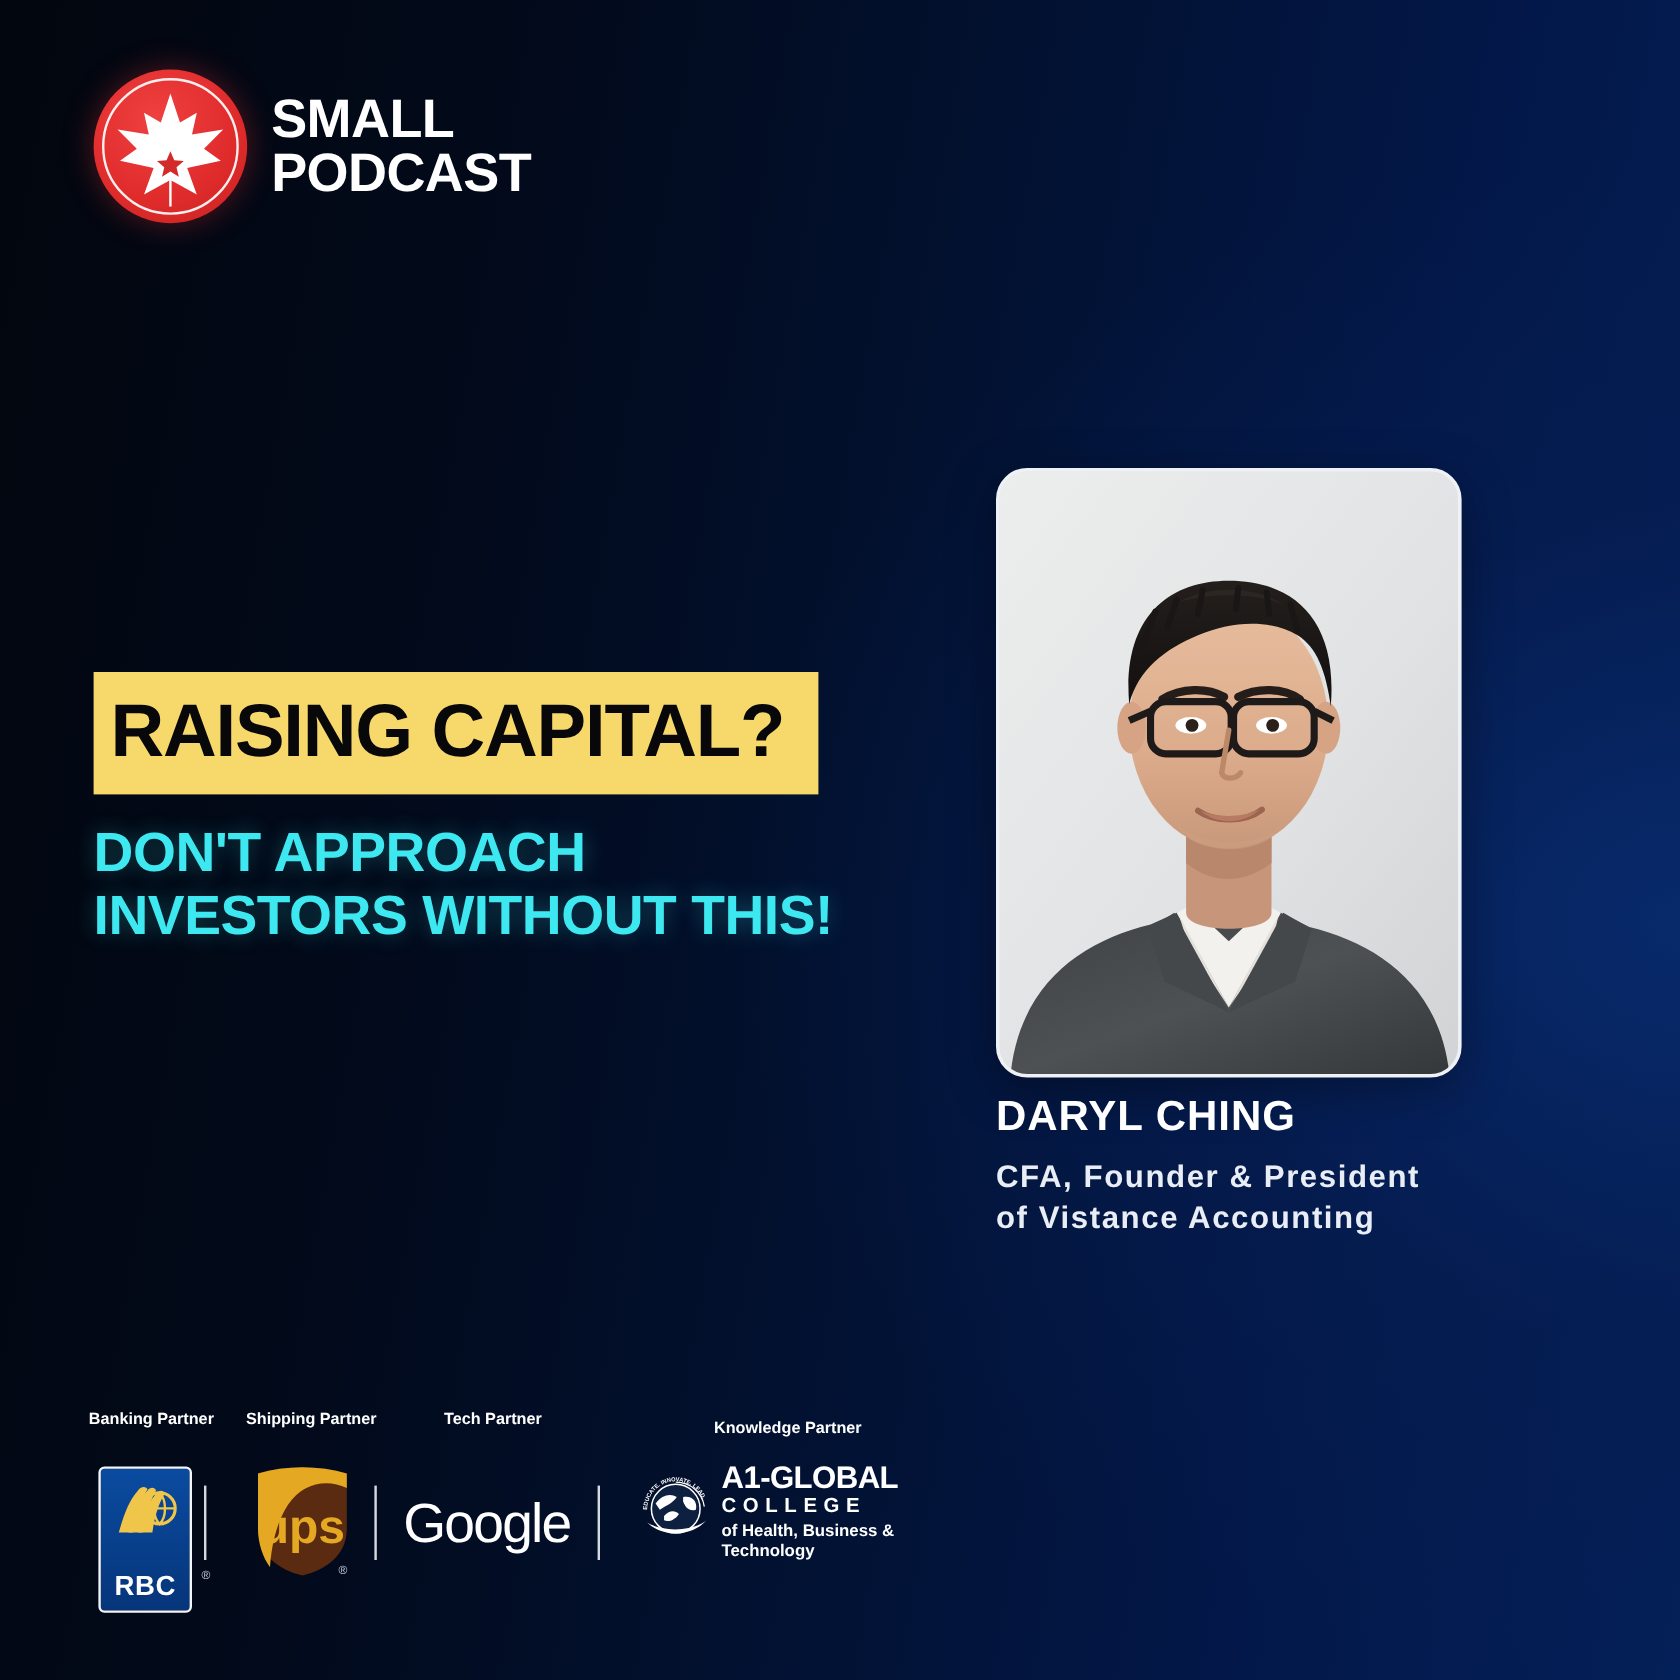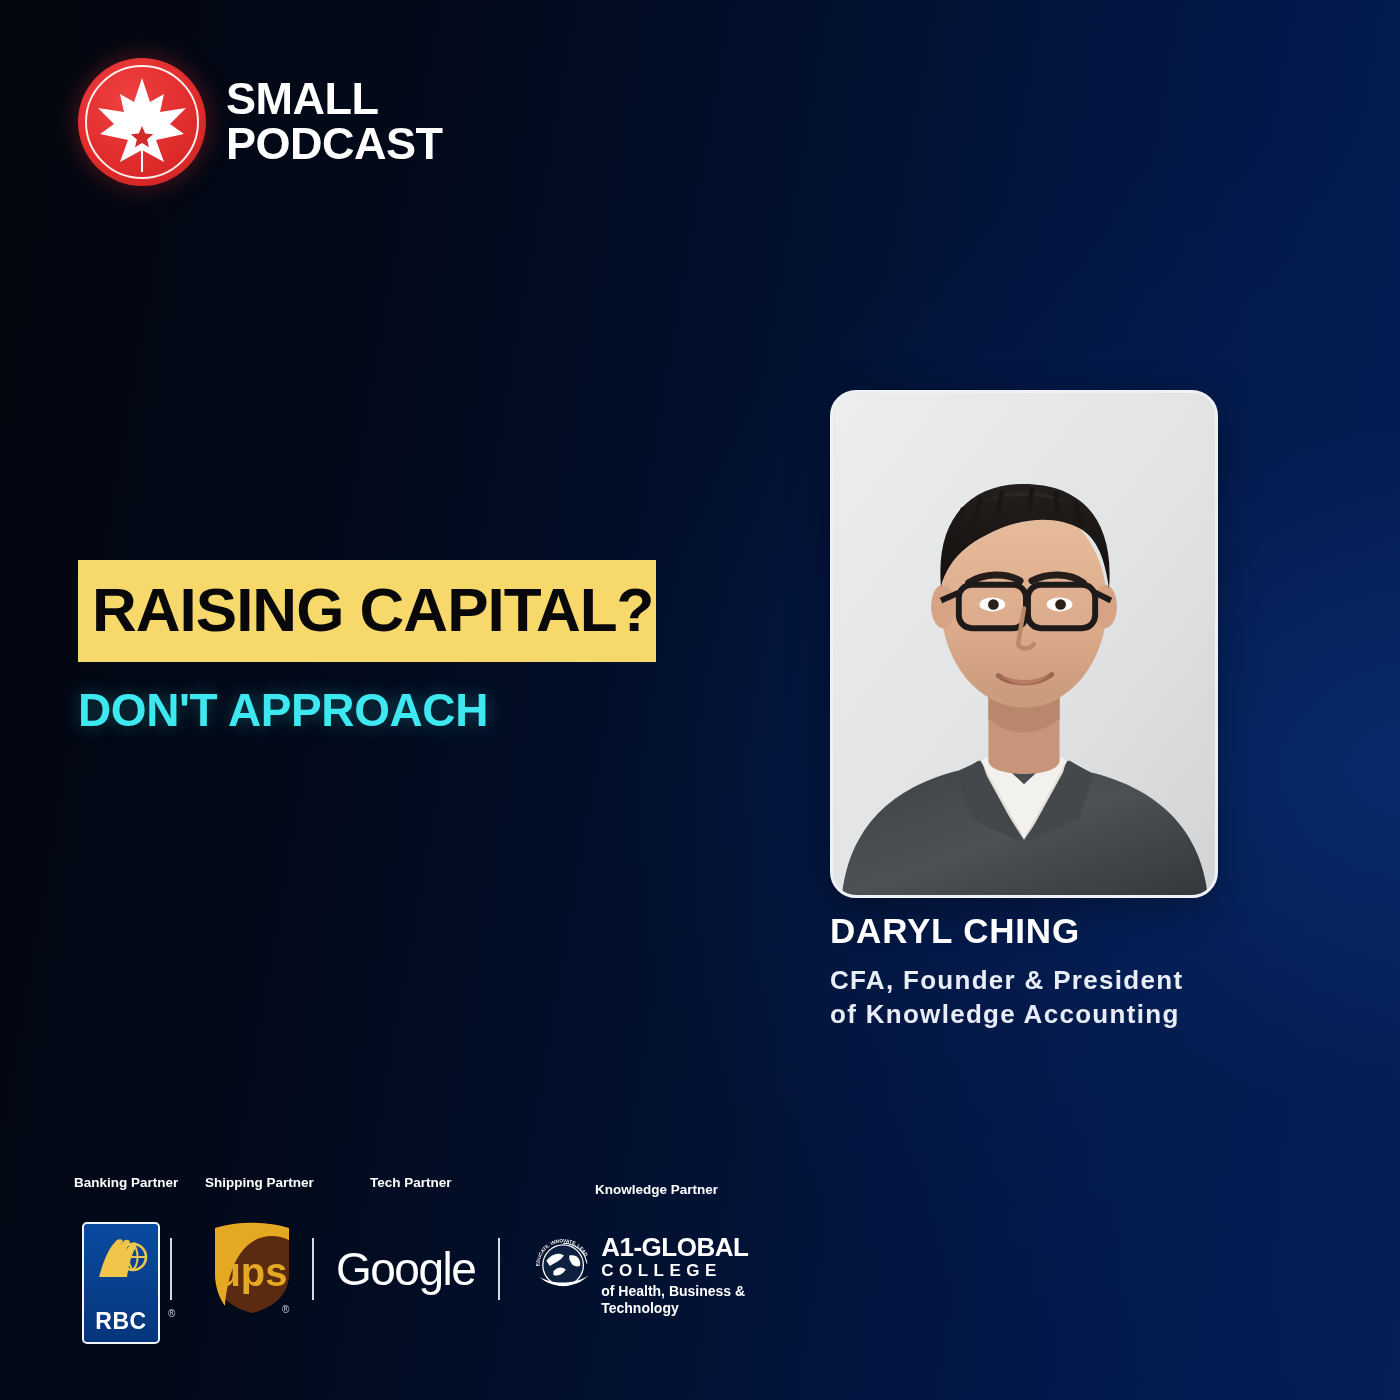--- a/index.html
+++ b/index.html
@@ -40,21 +40,21 @@
   
   .headline { position:absolute; left:78px; top:560px; width:760px; }
   .hl-bar {
     display:inline-block;
     background:#f7d96b;
     color:#08080a;
     font-weight:bold;
     font-size:62px;
     line-height:1;
     letter-spacing:-1px;
-    padding:19px 2px 21px 14px;
+    padding:19px 28px 21px 14px;
     white-space:nowrap;
   }
   .hl-sub {
     margin-top:22px;
     color:#3ee8f0;
     font-weight:bold;
     font-size:46px;
     line-height:1.14;
     letter-spacing:-0.4px;
     text-shadow:0 0 18px rgba(62,232,240,0.30);
@@ -115,21 +115,21 @@
   .ups-shield { width:80px; height:95px; position:relative; }
 
   
   .google-word {
     color:#ffffff; font-size:46px; letter-spacing:-1.5px;
     font-family:"Liberation Sans", sans-serif;
   }
 
   
   .a1 { display:flex; align-items:center; gap:9px; }
-  .a1-txt { display:flex; flex-direction:column;margin-top:16px; }
+  .a1-txt { display:flex; flex-direction:column; }
   .a1-l1 { color:#ffffff; font-weight:bold; font-size:26px; letter-spacing:-0.5px; line-height:1; }
   .a1-l2 { color:#ffffff; font-weight:bold; font-size:17px; letter-spacing:5.5px; line-height:1.35; }
   .a1-l3 { color:#ffffff; font-size:14px; font-weight:bold; line-height:1.2; }
 </style>
 </head>
 <body>
 
 <div class="canvas">
 
   <div class="brand">
@@ -147,20 +147,21 @@
     <div class="brand-text">
       <span>SMALL</span>
       <span>PODCAST</span>
     </div>
   </div>
 
   <div class="headline">
     <div class="hl-bar">RAISING CAPITAL?</div>
     <div class="hl-sub">
       <div>DON'T APPROACH</div>
+      <div>INVESTORS WITHOUT THIS!</div>
     </div>
   </div>
 
   <div class="photo">
     <svg viewBox="0 0 388 508" preserveAspectRatio="xMidYMid slice" aria-hidden="true">
       <defs>
         <linearGradient id="bg" x1="0" y1="0" x2="1" y2="1">
           <stop offset="0%" stop-color="#eceded"></stop>
           <stop offset="55%" stop-color="#e2e3e4"></stop>
           <stop offset="100%" stop-color="#d2d3d4"></stop>
@@ -226,21 +227,21 @@
       <path d="M170 286 C184 292 206 292 220 285 C206 298 184 298 170 286 Z" fill="#b87a62"></path>
 
       <path d="M150 296 C168 318 222 318 240 296 C230 326 158 326 150 296 Z" fill="#cfa082" opacity="0.45"></path>
     </svg>
   </div>
 
   <div class="speaker">
     <div class="sp-name">DARYL CHING</div>
     <div class="sp-role">
       <div>CFA, Founder &amp; President</div>
-      <div>of Knowledge Accounting</div>
+      <div>of Vistance Accounting</div>
     </div>
   </div>
 
   <div class="partners">
 
     <div class="p-label" style="left:74px;  top:15px;">Banking Partner</div>
     <div class="p-label" style="left:205px; top:15px;">Shipping Partner</div>
     <div class="p-label" style="left:370px; top:15px;">Tech Partner</div>
     <div class="p-label" style="left:595px; top:22px;">Knowledge Partner</div>
 

